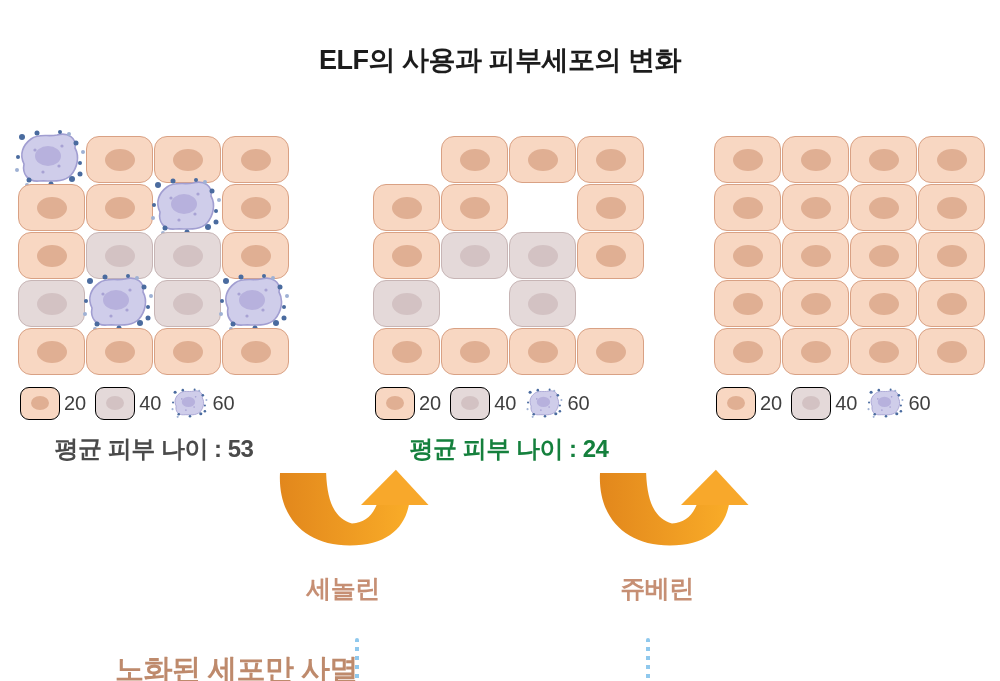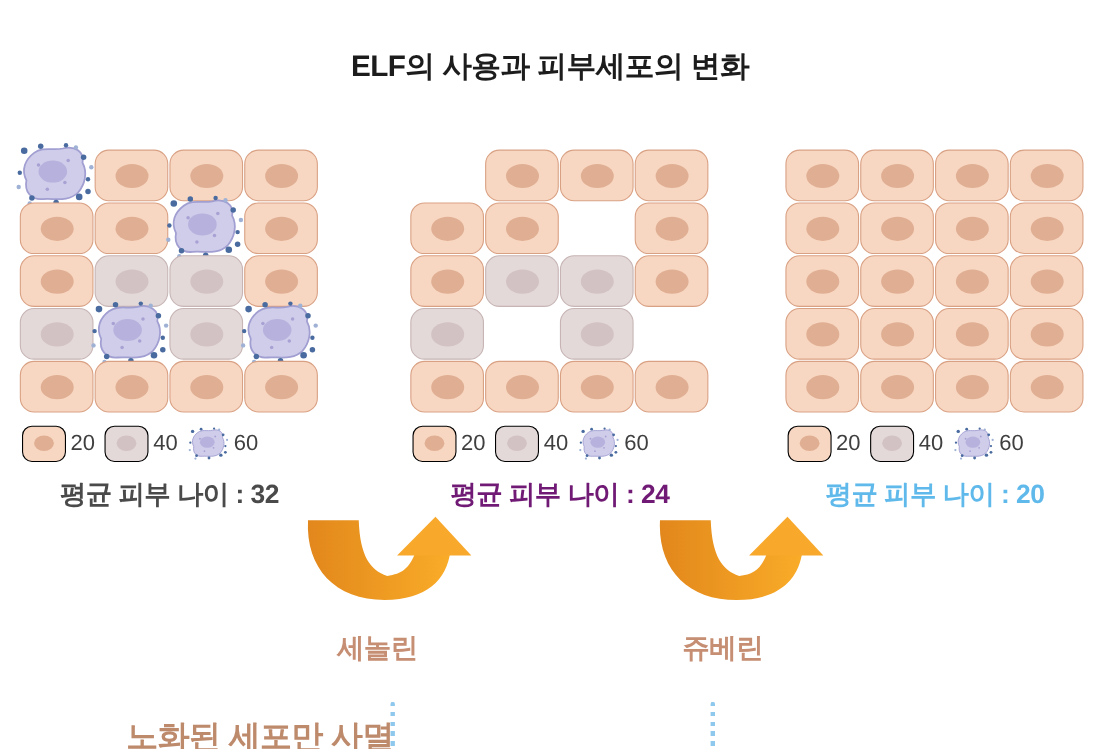--- a/index.html
+++ b/index.html
@@ -263,21 +263,21 @@
             <circle cx="66" cy="34" r="2" fill="#4A6B9F"></circle>
             <circle cx="58" cy="50" r="3" fill="#4A6B9F"></circle>
             <circle cx="37" cy="55" r="2.5" fill="#4A6B9F"></circle>
             <circle cx="15" cy="51" r="2.5" fill="#4A6B9F"></circle>
             <circle cx="4" cy="28" r="2" fill="#4A6B9F"></circle>
             <circle cx="66" cy="45" r="2.5" fill="#4A6B9F"></circle>
           </svg>
           <span class="legend-num">60</span>
         </div>
       </div>
-    <div class="age-label" style="color: rgb(74, 74, 74);">평균 피부 나이 : 32</div>
+    <div class="age-label" style="color: rgb(74, 74, 74);">평균 피부 나이 : 53</div>
   </div>
 
   <div class="panel" id="panel-1">
     <div class="cell-grid">
         <div class="slot"></div>
         <div class="slot">
           <div class="cell c20">
             <div class="nucleus"></div>
           </div>
         </div>
@@ -392,21 +392,21 @@
             <circle cx="66" cy="34" r="2" fill="#4A6B9F"></circle>
             <circle cx="58" cy="50" r="3" fill="#4A6B9F"></circle>
             <circle cx="37" cy="55" r="2.5" fill="#4A6B9F"></circle>
             <circle cx="15" cy="51" r="2.5" fill="#4A6B9F"></circle>
             <circle cx="4" cy="28" r="2" fill="#4A6B9F"></circle>
             <circle cx="66" cy="45" r="2.5" fill="#4A6B9F"></circle>
           </svg>
           <span class="legend-num">60</span>
         </div>
       </div>
-    <div class="age-label" style="color: #701a75;">평균 피부 나이 : 24</div>
+    <div class="age-label" style="color: #15803d;">평균 피부 나이 : 24</div>
   </div>
 
   <div class="panel" id="panel-2">
     <div class="cell-grid">
         <div class="slot">
           <div class="cell c20">
             <div class="nucleus"></div>
           </div>
         </div>
         <div class="slot">
@@ -537,21 +537,20 @@
             <circle cx="66" cy="34" r="2" fill="#4A6B9F"></circle>
             <circle cx="58" cy="50" r="3" fill="#4A6B9F"></circle>
             <circle cx="37" cy="55" r="2.5" fill="#4A6B9F"></circle>
             <circle cx="15" cy="51" r="2.5" fill="#4A6B9F"></circle>
             <circle cx="4" cy="28" r="2" fill="#4A6B9F"></circle>
             <circle cx="66" cy="45" r="2.5" fill="#4A6B9F"></circle>
           </svg>
           <span class="legend-num">60</span>
         </div>
       </div>
-    <div class="age-label" style="color: rgb(95, 185, 235);">평균 피부 나이 : 20</div>
   </div>
 
   <svg class="arrow" id="arrow-0" viewBox="0 0 160 95" preserveAspectRatio="none">
     <defs>
       <linearGradient id="ag0" x1="0" y1="0" x2="1" y2="0">
         <stop class="grad-start" offset="0" stop-color="#E2871C"></stop>
         <stop class="grad-end" offset="1" stop-color="#F9AC28"></stop>
       </linearGradient>
     </defs>
     <path d="M16,6 C14,58 38,92 78,92 C112,92 128,70 131,40 L103,40 C98,58 92,64 80,66 C66,60 58,44 57,6 Z" fill="url(#ag0)"></path>

